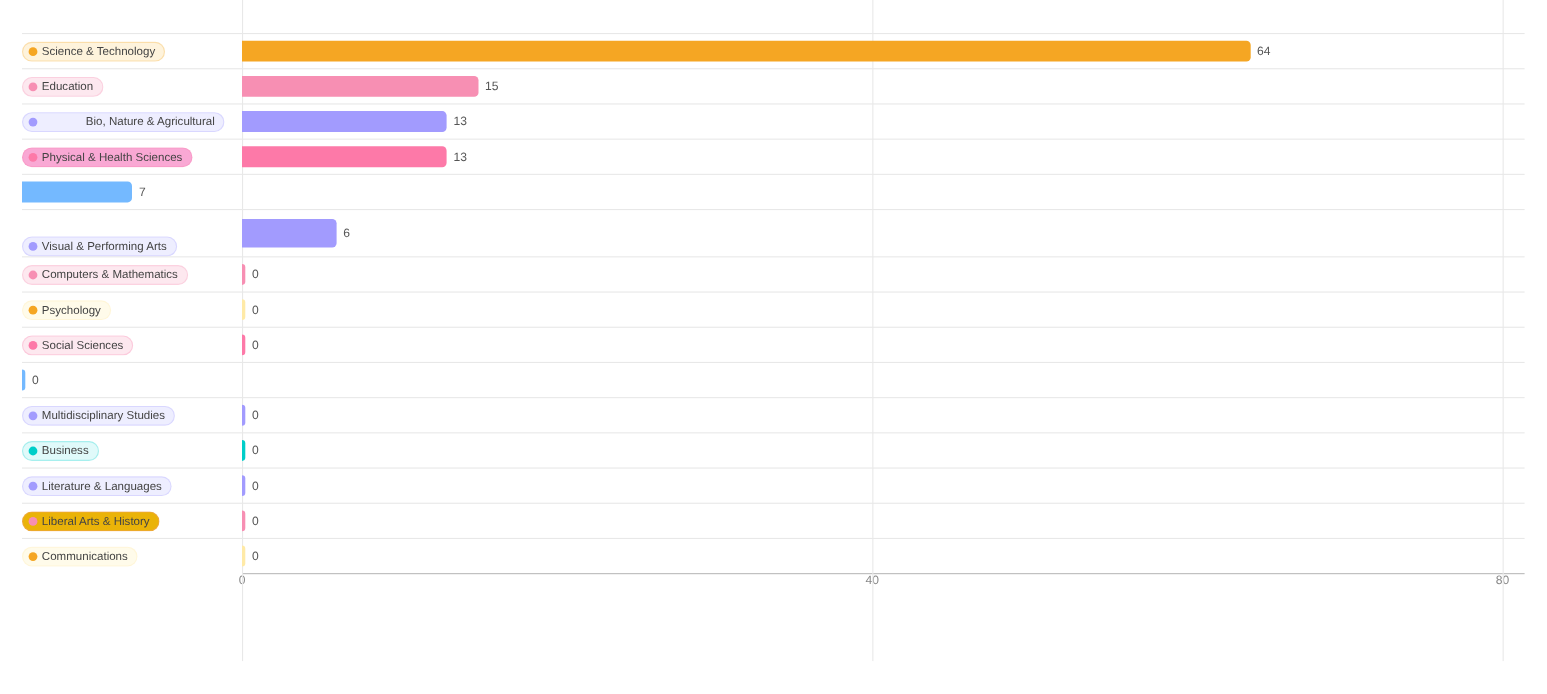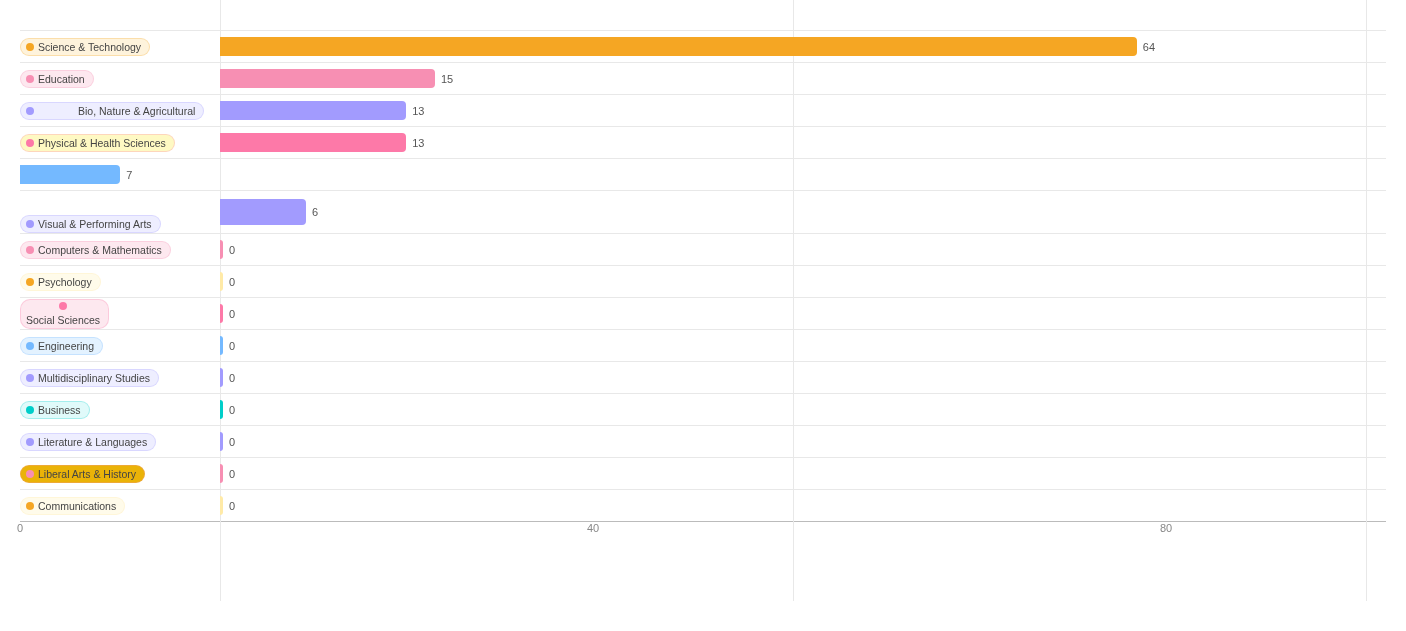--- a/index.html
+++ b/index.html
@@ -116,20 +116,21 @@
     }
     .x-tick {
       font-size: 11px;
       color: #888;
       position: absolute;
       transform: translateX(-50%);
     }
     .x-axis-container {
       position: relative;
       height: 30px;
+      margin-left: 200px;
       border-top: 1px solid #bbb;
     }
   </style>
 </head>
 <body>
 
 <div class="chart-container">
   <div class="chart-title"></div>
   <div class="source"></div>
 
@@ -167,21 +168,21 @@
               <span style="color: rgb(68, 68, 68); padding-left: 40px;">Bio, Nature &amp; Agricultural</span>
             </span>
           </div>
           <div class="bar-track">
             <div class="bar-fill" style="width: 186.225px; background: rgb(162, 155, 254);"></div>
             <span class="bar-value">13</span>
           </div>
         </div>
         <div class="bar-row">
           <div class="bar-label">
-            <span class="label-pill" style="background: #fef9c3; border: 1px solid rgba(253, 121, 168, 0.267);">
+            <span class="label-pill" style="background: #f9a8d4; border: 1px solid rgba(253, 121, 168, 0.267);">
               <span class="label-dot" style="background: rgb(253, 121, 168);"></span>
               <span style="color: rgb(68, 68, 68);">Physical &amp; Health Sciences</span>
             </span>
           </div>
           <div class="bar-track">
             <div class="bar-fill" style="width: 186.225px; background: rgb(253, 121, 168);"></div>
             <span class="bar-value">13</span>
           </div>
         </div>
         <div class="bar-row">
@@ -221,37 +222,31 @@
               <span style="color: rgb(68, 68, 68);">Psychology</span>
             </span>
           </div>
           <div class="bar-track">
             <div class="bar-fill" style="width: 3px; background: rgb(255, 234, 167);"></div>
             <span class="bar-value">0</span>
           </div>
         </div>
         <div class="bar-row">
           <div class="bar-label">
-            <span class="label-pill" style="background: rgb(253, 232, 239); border: 1px solid rgba(253, 121, 168, 0.267); flex-direction: column;">
+            <span class="label-pill" style="background: rgb(253, 232, 239); border: 1px solid rgba(253, 121, 168, 0.267);">
               <span class="label-dot" style="background: rgb(253, 121, 168);"></span>
               <span style="color: rgb(68, 68, 68);">Social Sciences</span>
             </span>
           </div>
           <div class="bar-track">
             <div class="bar-fill" style="width: 3px; background: rgb(253, 121, 168);"></div>
             <span class="bar-value">0</span>
           </div>
         </div>
         <div class="bar-row">
-          <div class="bar-label">
-            <span class="label-pill" style="background: rgb(227, 242, 255); border: 1px solid rgba(116, 185, 255, 0.267);">
-              <span class="label-dot" style="background: rgb(116, 185, 255);"></span>
-              <span style="color: rgb(68, 68, 68);">Engineering</span>
-            </span>
-          </div>
           <div class="bar-track">
             <div class="bar-fill" style="width: 3px; background: rgb(116, 185, 255);"></div>
             <span class="bar-value">0</span>
           </div>
         </div>
         <div class="bar-row">
           <div class="bar-label">
             <span class="label-pill" style="background: rgb(238, 238, 255); border: 1px solid rgba(162, 155, 254, 0.267);">
               <span class="label-dot" style="background: rgb(162, 155, 254);"></span>
               <span style="color: rgb(68, 68, 68);">Multidisciplinary Studies</span>

